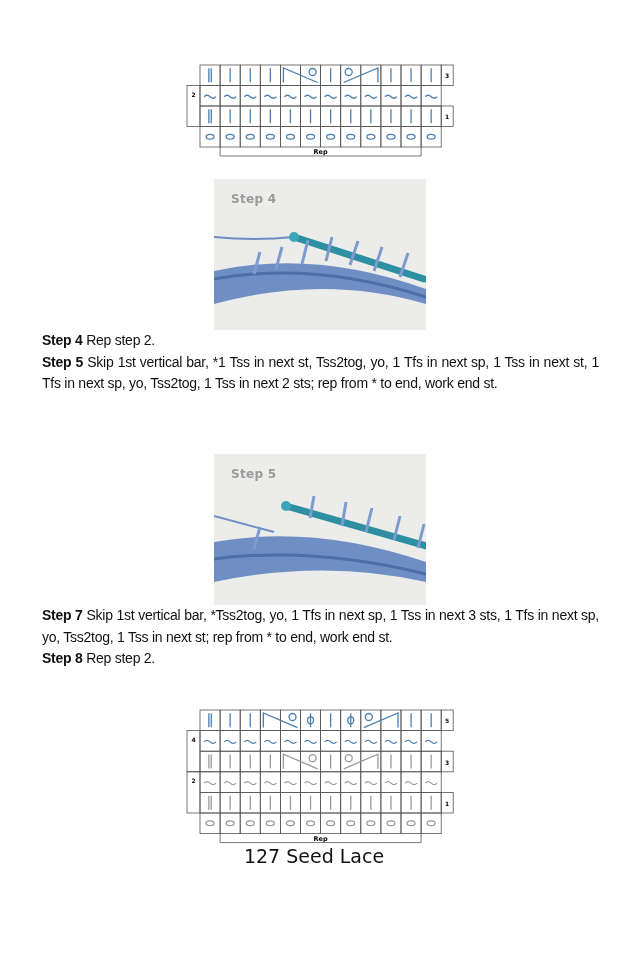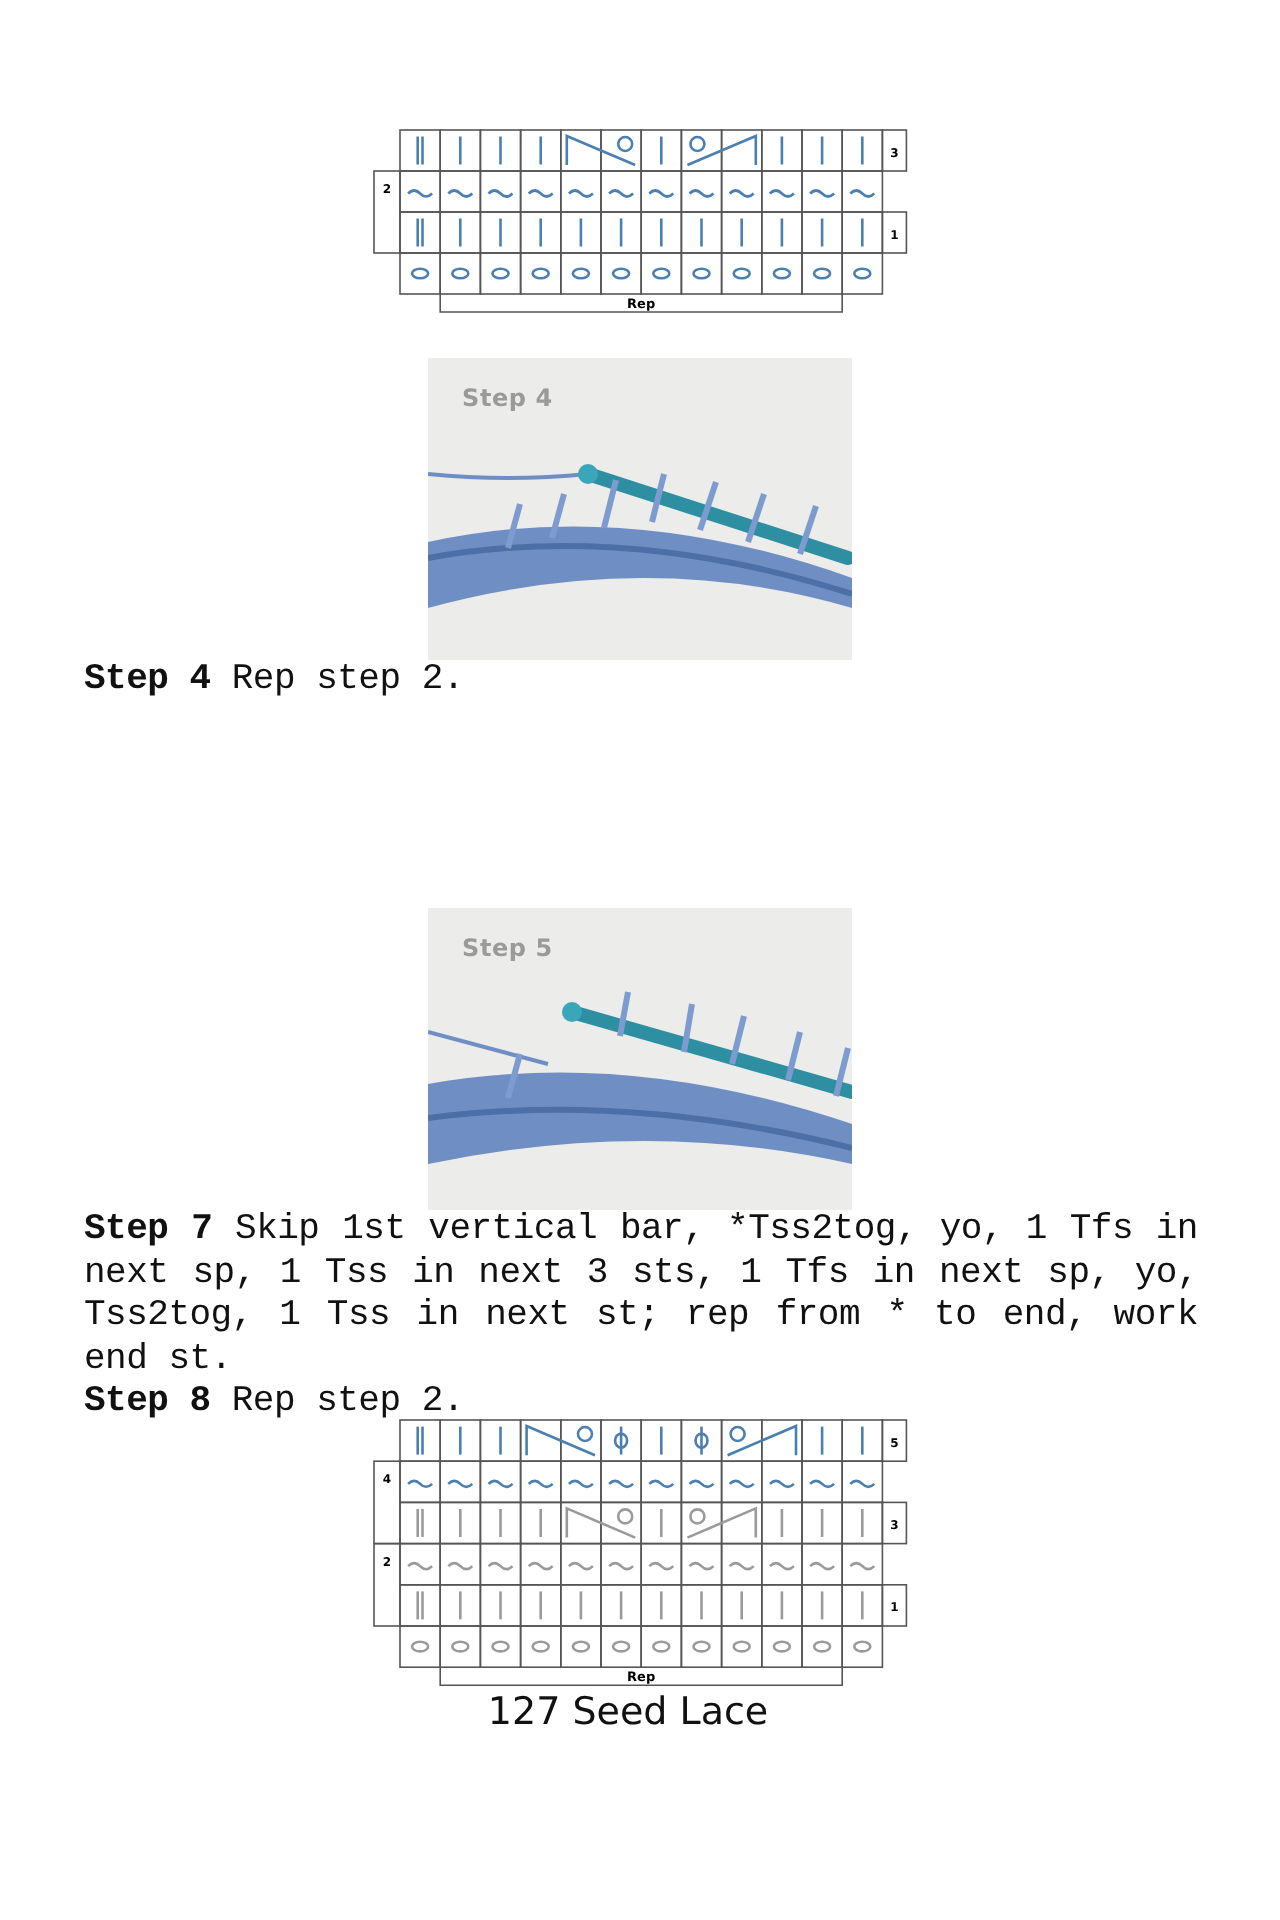--- a/index.html
+++ b/index.html
@@ -3,22 +3,22 @@
 <meta charset="utf-8">
 <style>
   html, body { margin:0; padding:0; background:#ffffff; }
   body { width:640px; height:960px; position:relative; overflow:hidden;
          font-family:"DejaVu Sans", sans-serif; color:#111; }
   .chart { position:absolute; }
   .chart svg { display:block; }
   .photo { position:absolute; background:#ececea; overflow:hidden; }
   .photo-label { position:absolute; left:17px; top:13px; font-family:"DejaVu Sans", sans-serif;
                  font-weight:bold; font-size:12px; color:#9a9a9a; letter-spacing:0.3px; }
-  .para { position:absolute; left:42px; width:557px; font-size:18px; line-height:21.5px;
-          text-align:justify; font-family:Liberation Mono, monospace; color:#111; letter-spacing:-0.25px; }
+  .para { position:absolute; left:42px; width:557px; font-size:14px; line-height:21.5px;
+          text-align:justify; font-family:Liberation Sans, sans-serif; color:#111; letter-spacing:-0.25px; }
   .para b { font-weight:bold; }
   .chart-title { position:absolute; left:0; width:628px; text-align:center; top:845px;
                  font-size:19px; font-family:"DejaVu Sans", sans-serif; color:#111; }
 </style>
 </head>
 <body>
 
 <div class="chart" style="left:186px; top:64px;">
   <svg id="chart-top-svg" width="270" height="96">
       <rect x="14" y="1" width="20.1" height="20.5" fill="none" stroke="#555555" stroke-width="0.8"></rect>
@@ -146,20 +146,21 @@
         <path d="M136,86 l8,-24"></path>
         <path d="M160,92 l8,-24"></path>
         <path d="M186,98 l8,-24"></path>
     </g>
   </svg>
   <div class="photo-label">Step 4</div>
 </div>
 
 <div class="para" style="top:330px;">
   <div><b>Step 4</b><span> Rep step 2.</span></div>
+  <div><b>Step 5</b><span> Skip 1st vertical bar, *1 Tss in next st, Tss2tog, yo, 1 Tfs in next sp, 1 Tss in next st, 1 Tfs in next sp, yo, Tss2tog, 1 Tss in next 2 sts; rep from * to end, work end st.</span></div>
 </div>
 
 <div class="photo" style="left:214px; top:454px; width:212px; height:151px;">
   <svg width="212" height="151">
     <path d="M0,62 Q30,70 60,78" stroke="#6f8fc4" stroke-width="2" fill="none"></path>
     <path d="M72,52 L212,92" stroke="#2e8fa3" stroke-width="7" stroke-linecap="round"></path>
     <circle cx="72" cy="52" r="5" fill="#3aa6b9"></circle>
     <path d="M0,88 Q100,70 212,108 L212,128 Q110,105 0,128 Z" fill="#6f8fc4"></path>
     <path d="M0,105 Q100,92 212,120" stroke="#4d6fa8" stroke-width="3" fill="none"></path>
     <g stroke="#7d9bce" stroke-width="3" fill="none">

